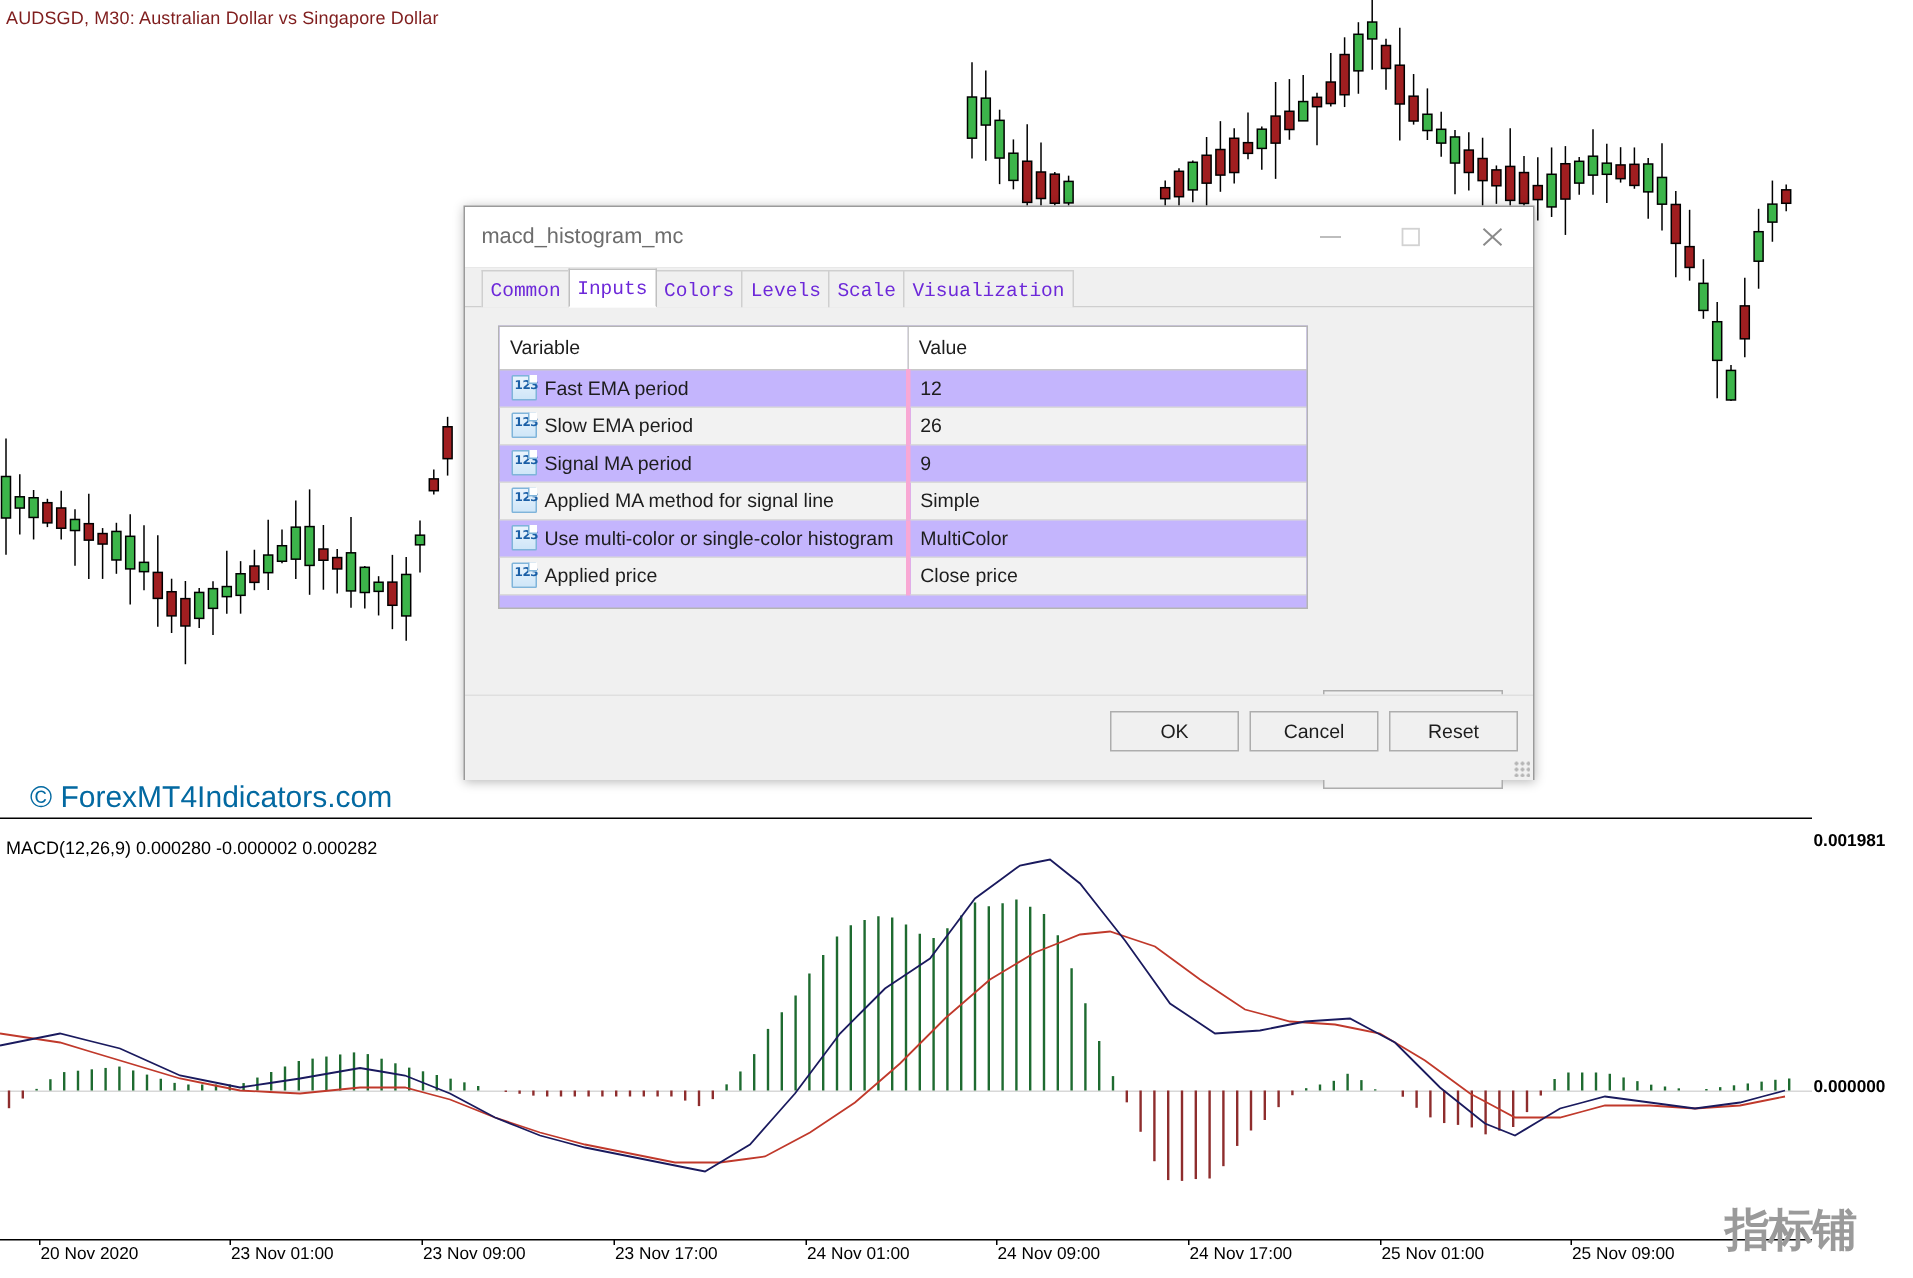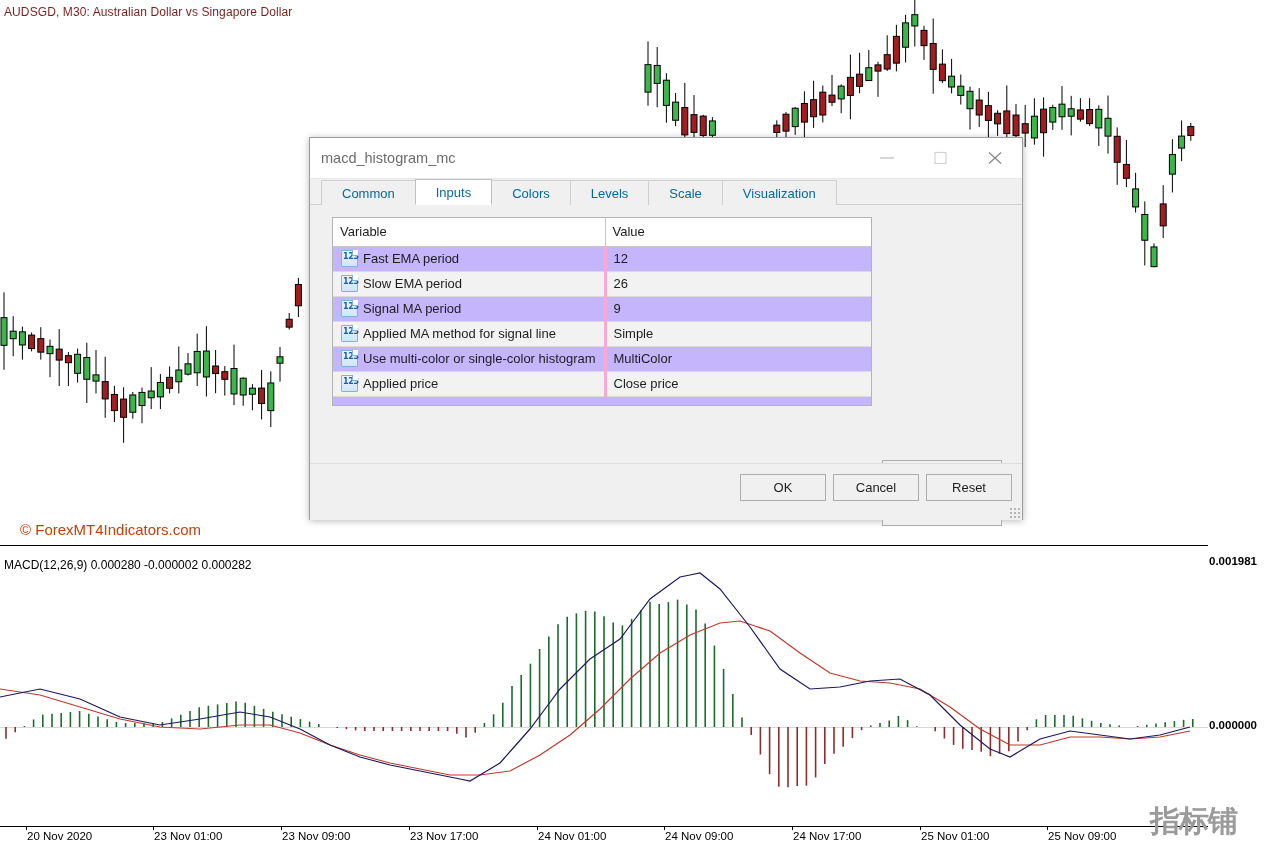--- a/index.html
+++ b/index.html
@@ -32,21 +32,21 @@
     position:absolute; left:4px; top:5px;
     font-size:12px; color:#7f1d1d; white-space:nowrap;
     letter-spacing:0.1px;
   }
   .macd-label{
     position:absolute; left:4px; top:558px;
     font-size:12px; color:#000; white-space:nowrap;
   }
   .copyright{
     position:absolute; left:20px; top:521px;
-    font-size:15px; color:#c2410c; white-space:nowrap;
+    font-size:20px; color:#0369a1; white-space:nowrap;
   }
 
   
   .price-axis{
     position:absolute; right:0; top:0; width:67px; height:852px;
     background:#fff;
   }
   .axis-vline{
     position:absolute; left:1208px; top:0; width:1px; height:852px; background:#000;
   }
@@ -111,28 +111,29 @@
 
   .tabstrip{
     position:relative; height:26px;
     background:#f0f0f0;
     border-bottom:1px solid #cfcfcf;
     padding-left:11px;
   }
   .tab{
     position:relative; display:inline-block;
     height:25px; line-height:25px;
-    padding:0 20px;
-    font-size:13px; color:#0369a1;
+    padding:0 5px;
+    font-size:13px; color:#6d28d9;
     background:#f0f0f0;
     border:1px solid #cfcfcf;
     border-bottom:none;
     margin-right:-1px;
     top:1px;
     vertical-align:top;
+    font-family:Liberation Mono, monospace;
   }
   .tab.active{
     background:#ffffff;
     height:26px;
     top:0;
     z-index:3;
     border-color:#c0c0c0;
     border-bottom:1px solid #fff;
   }
 

